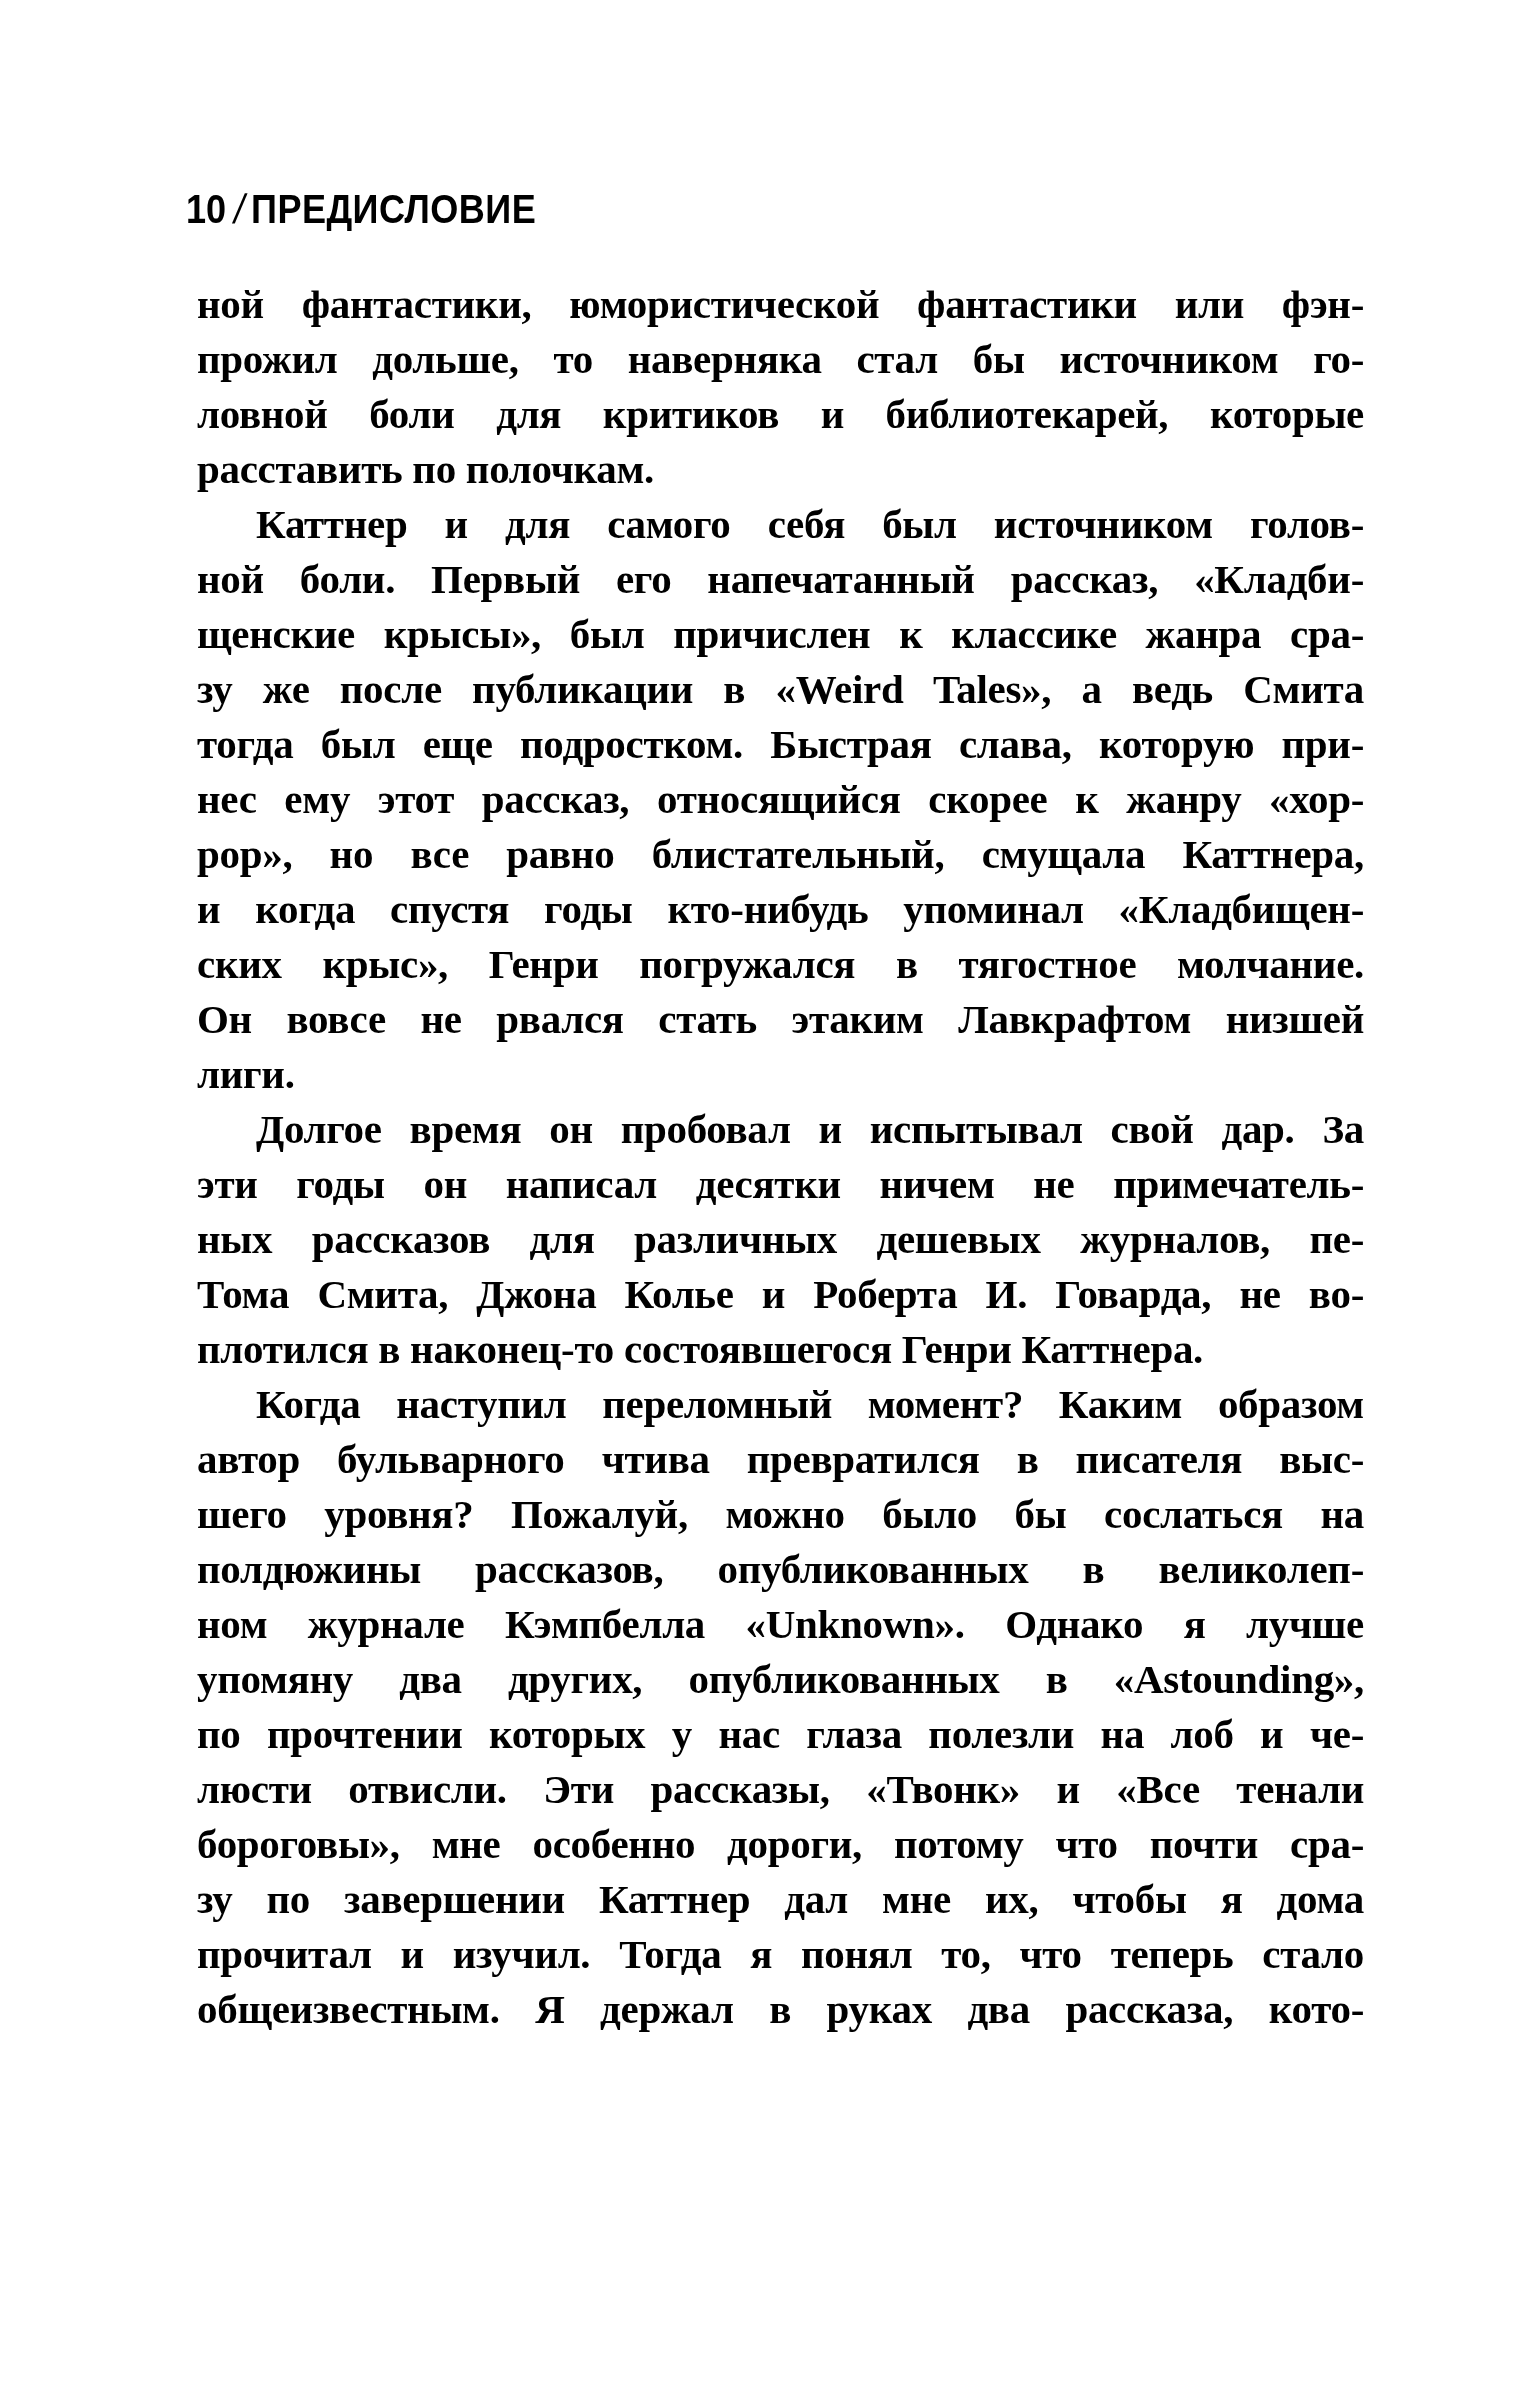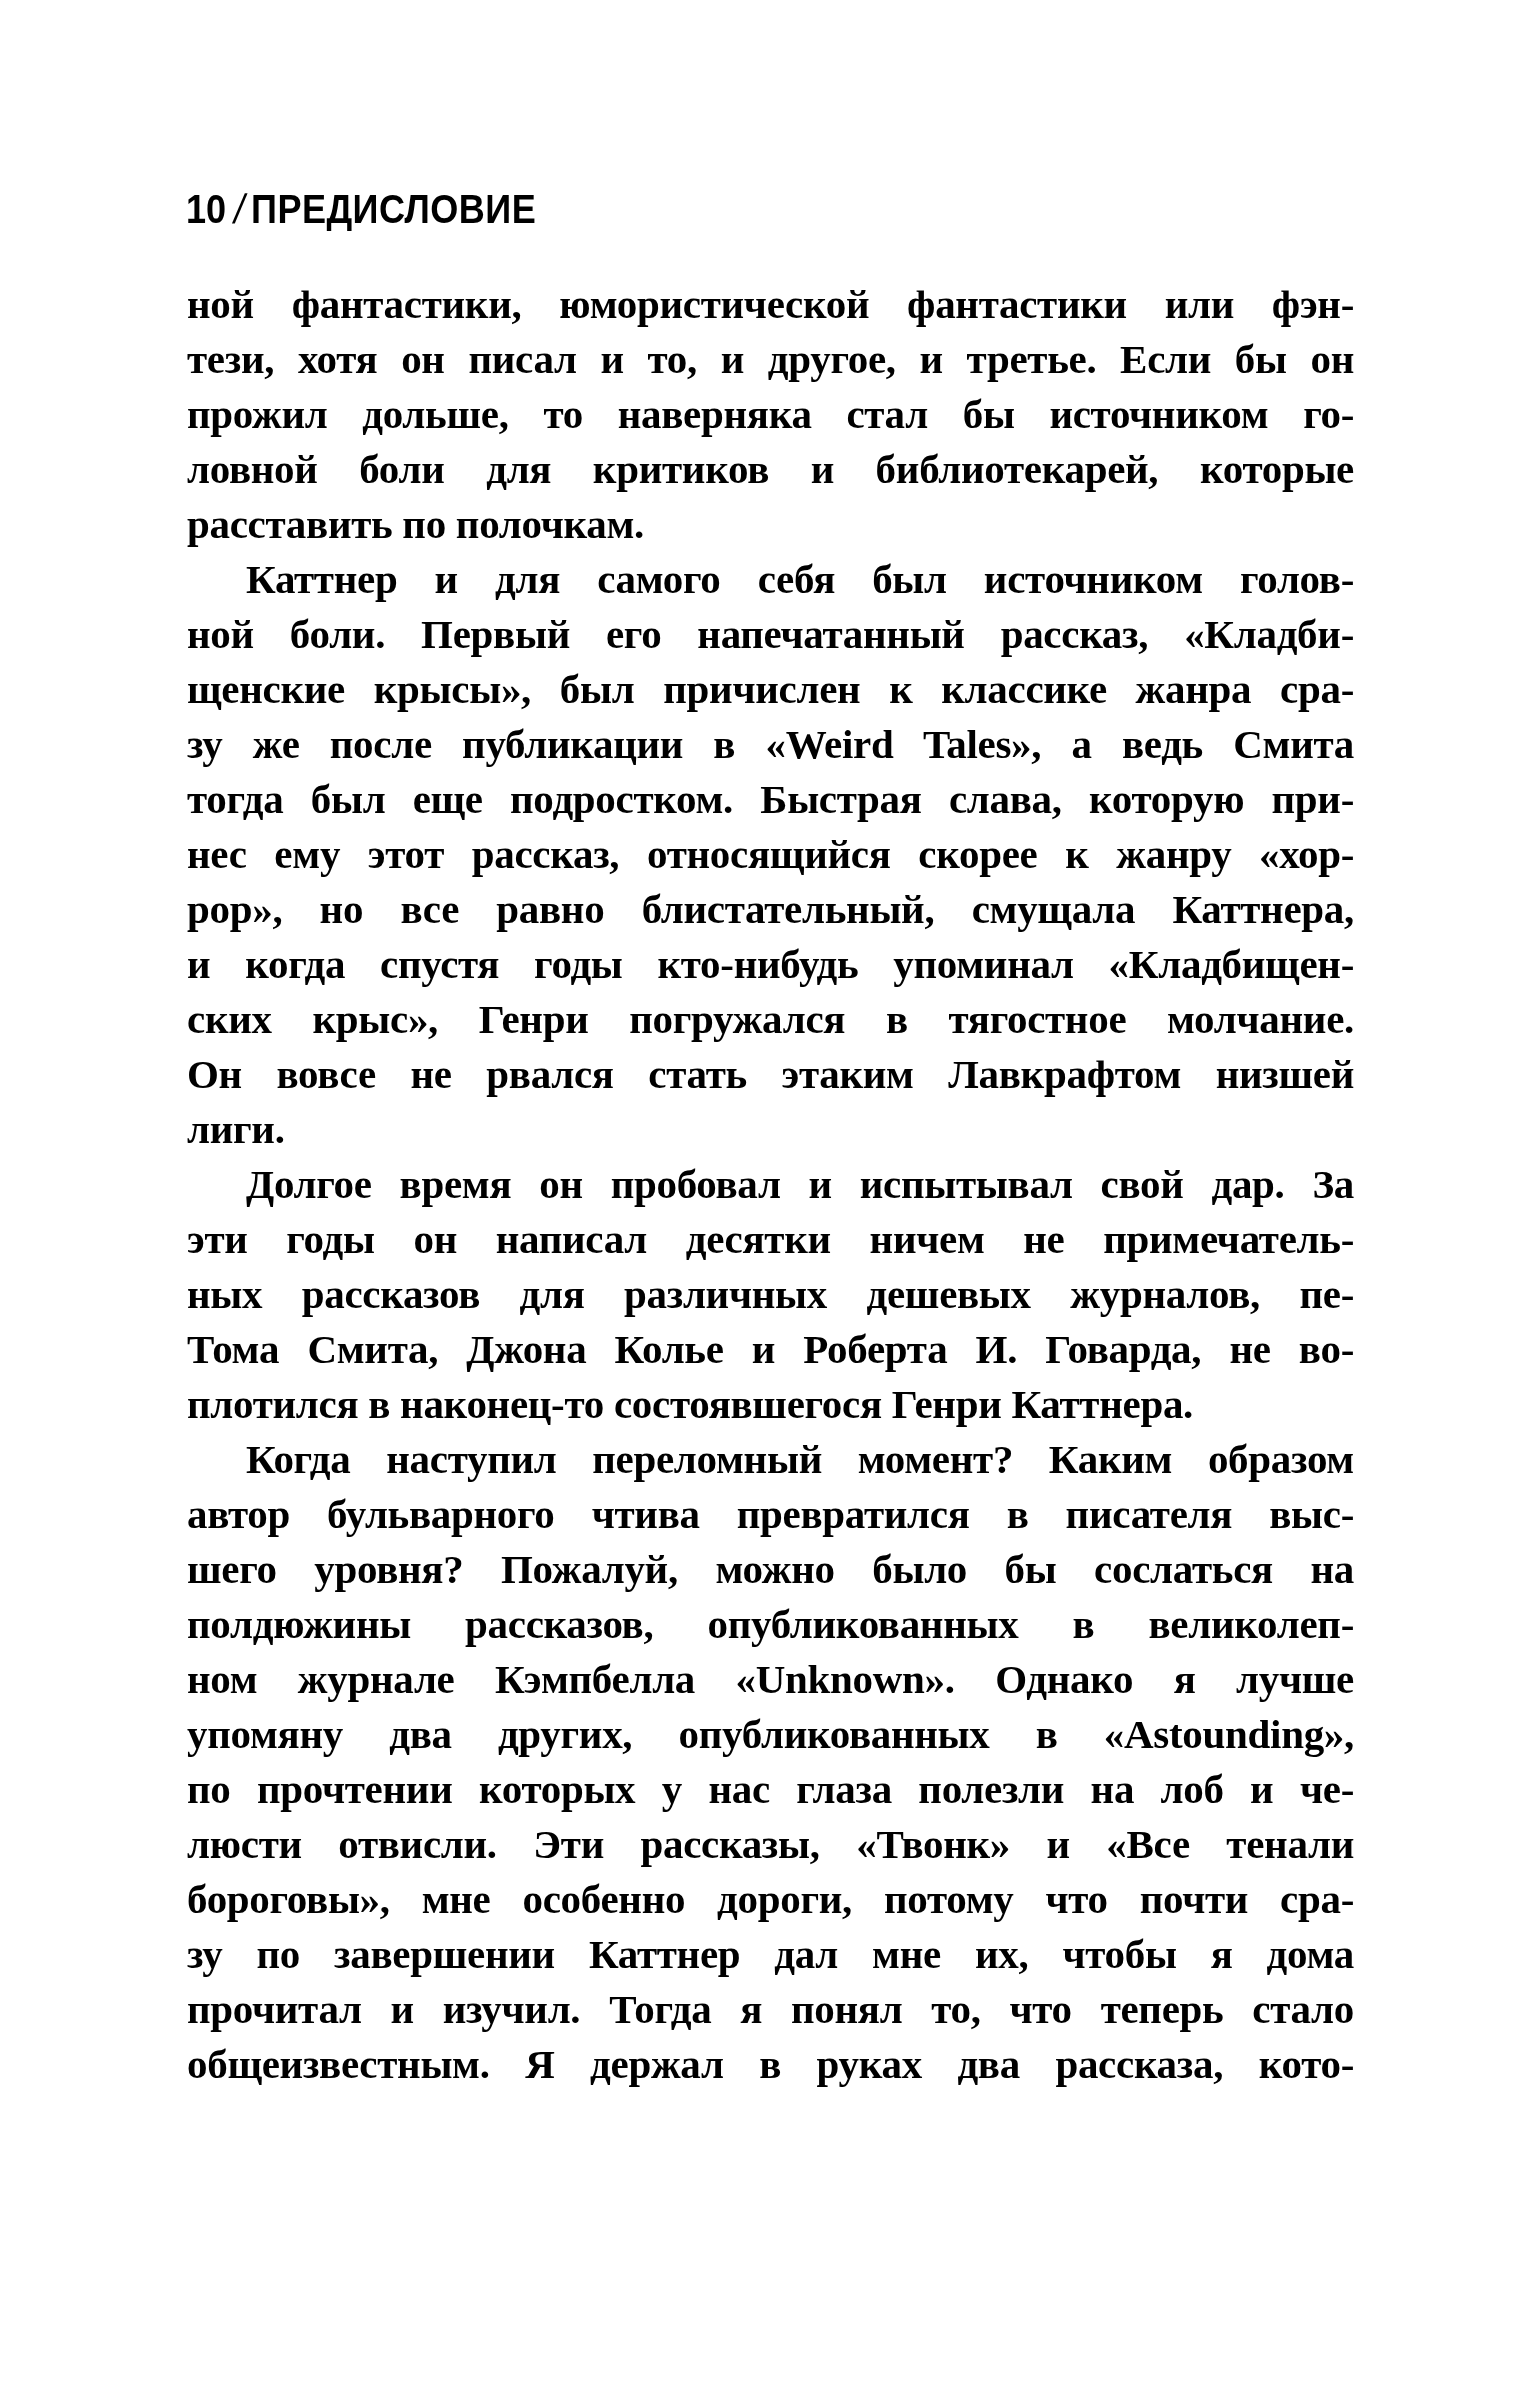--- a/index.html
+++ b/index.html
@@ -32,21 +32,21 @@
     letter-spacing: 0;
   }
   .running-header .sep {
     font-weight: normal;
     padding: 0 7.2px 0 9.2px;
     display: inline-block;
     transform: skewX(-12deg);
   }
   .body-text {
     position: absolute;
-    left: 187px;
+    left: 197px;
     top: 277px;
     width: 1167px;
     font-family: "Liberation Serif", "DejaVu Serif", serif;
     font-weight: bold;
     font-size: 41px;
     line-height: 55px;
     letter-spacing: -0.3px;
   }
   .text-line {
     text-align: justify;
@@ -66,21 +66,20 @@
 <body>
 
 <div class="page">
 
   <div class="running-header">
     <span class="pgnum">10</span><span class="sep">/</span><span class="title">ПРЕДИСЛОВИЕ</span>
   </div>
 
   <div class="body-text">
       <div class="text-line">ной фантастики, юмористической фантастики или фэн-</div>
-      <div class="text-line">тези, хотя он писал и то, и другое, и третье. Если бы он</div>
       <div class="text-line">прожил дольше, то наверняка стал бы источником го-</div>
       <div class="text-line">ловной боли для критиков и библиотекарей, которые</div>
       <div class="text-line para-end">расставить по полочкам.</div>
       <div class="text-line indent">Каттнер и для самого себя был источником голов-</div>
       <div class="text-line">ной боли. Первый его напечатанный рассказ, «Кладби-</div>
       <div class="text-line">щенские крысы», был причислен к классике жанра сра-</div>
       <div class="text-line">зу же после публикации в «Weird Tales», а ведь Смита</div>
       <div class="text-line">тогда был еще подростком. Быстрая слава, которую при-</div>
       <div class="text-line">нес ему этот рассказ, относящийся скорее к жанру «хор-</div>
       <div class="text-line">рор», но все равно блистательный, смущала Каттнера,</div>

